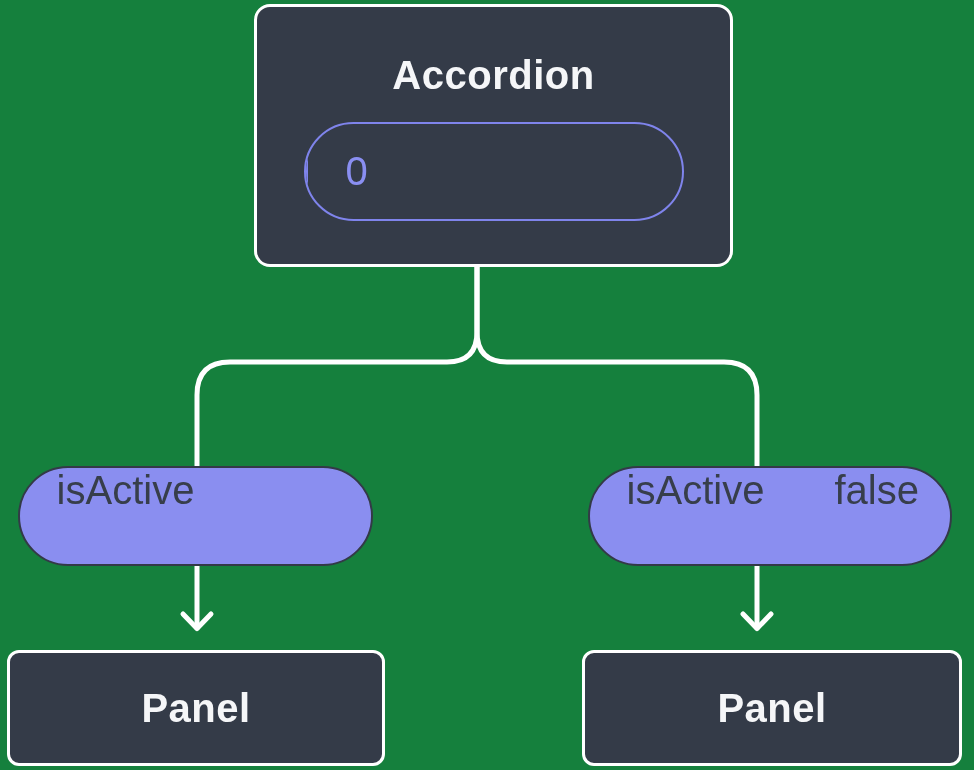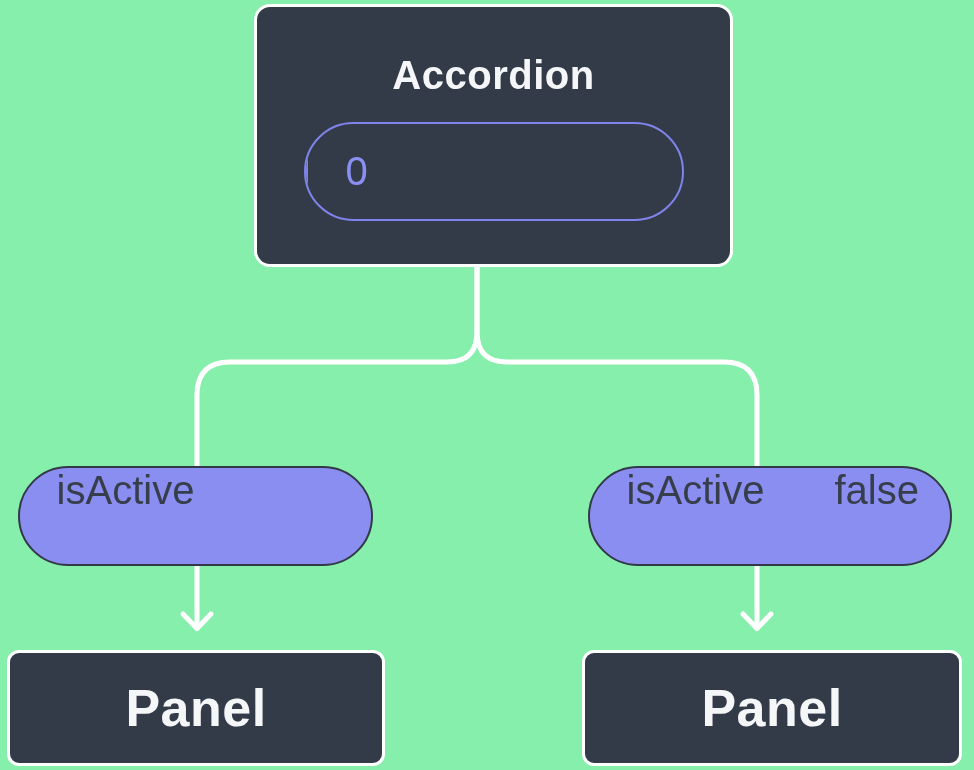--- a/index.html
+++ b/index.html
@@ -4,21 +4,21 @@
 <style>
   html, body {
     margin: 0;
     padding: 0;
     background: #4D666D;
   }
   .stage {
     position: relative;
     width: 974px;
     height: 770px;
-    background: #86efac;
+    background: #15803d;
     overflow: hidden;
     font-family: "Liberation Sans", sans-serif;
     -webkit-font-smoothing: antialiased;
   }
   .connector-layer {
     position: absolute;
     left: 0;
     top: 0;
     width: 974px;
     height: 770px;
@@ -58,21 +58,21 @@
   }
   .node-panel {
     position: absolute;
     box-sizing: border-box;
     background: #343B48;
     border: 3px solid #FFFFFF;
     border-radius: 12px;
     display: flex;
     align-items: center;
     justify-content: center;
-    font-size: 52px;
+    font-size: 40px;
     font-weight: 600;
     letter-spacing: 0.5px;
     color: #F5F6F8;
   }
   .panel-left  { left: 7px;   top: 650px; width: 378px; height: 116px; }
   .panel-right { left: 582px; top: 650px; width: 380px; height: 116px; }
 
   
   .pill-outline {
     box-sizing: border-box;

